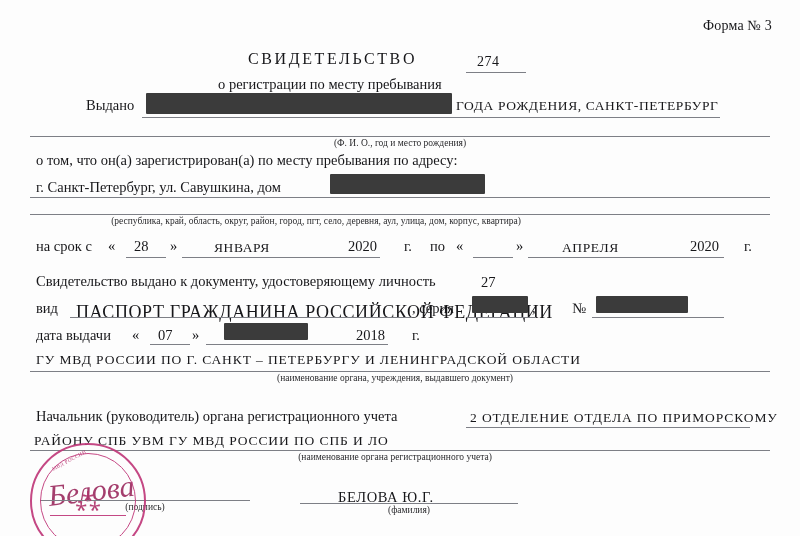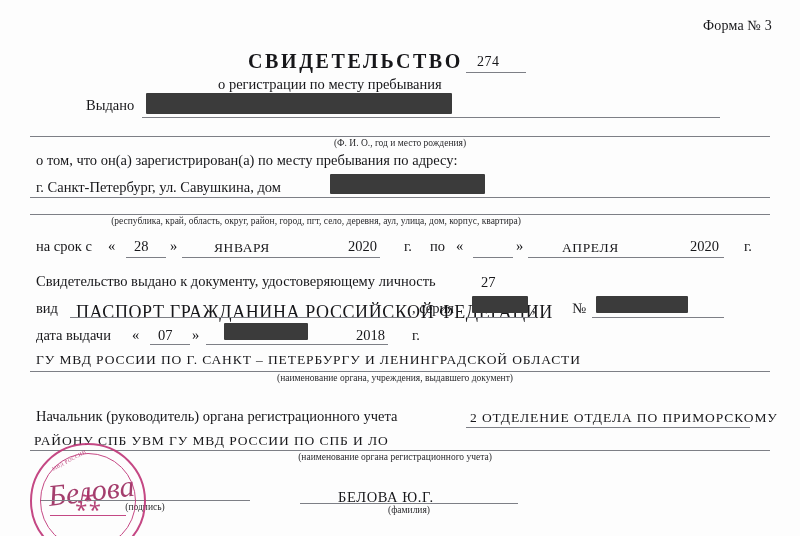--- a/index.html
+++ b/index.html
@@ -38,23 +38,23 @@
   }
   .txt {
     position: absolute;
     white-space: nowrap;
   }
   .form-no {
     font-size: 14px;
     letter-spacing: 0.2px;
   }
   .title {
-    font-size: 20px;
+    font-size: 16px;
     letter-spacing: 2.6px;
-    font-weight: 700;
+    font-weight: 400;
   }
   .subtitle {
     font-size: 14.5px;
   }
   .num-274 {
     font-size: 14px;
     letter-spacing: 0.5px;
   }
   .big {
     font-size: 14.5px;
@@ -142,20 +142,21 @@
   <div class="txt form-no" style="right:28px; top:18px; left:auto;">Форма № 3</div>
 
   <div class="txt title" style="left:248px; top:50px;">СВИДЕТЕЛЬСТВО</div>
   <div class="txt num-274" style="left:477px; top:54px;">274</div>
   <div class="line" style="left:466px; top:72px; width:60px;"></div>
 
   <div class="txt subtitle" style="left:218px; top:76px;">о регистрации по месту пребывания</div>
 
   <div class="txt big" style="left:86px; top:97px;">Выдано</div>
   <div class="redact" style="left:146px; top:93px; width:306px; height:21px;"></div>
+  <div class="txt mid caps" style="left:456px; top:98px;">ГОДА РОЖДЕНИЯ, САНКТ-ПЕТЕРБУРГ</div>
   <div class="line" style="left:142px; top:117px; width:578px;"></div>
 
   <div class="line" style="left:30px; top:136px; width:740px;"></div>
   <div class="caption" style="left:0px; top:138px; width:800px;">(Ф. И. О., год и место рождения)</div>
 
   <div class="txt big" style="left:36px; top:152px;">о том, что он(а) зарегистрирован(а) по месту пребывания по адресу:</div>
 
   <div class="txt big" style="left:36px; top:179px;">г. Санкт-Петербург, ул. Савушкина, дом</div>
   <div class="redact" style="left:330px; top:174px; width:155px; height:20px;"></div>
   <div class="line" style="left:30px; top:197px; width:740px;"></div>

